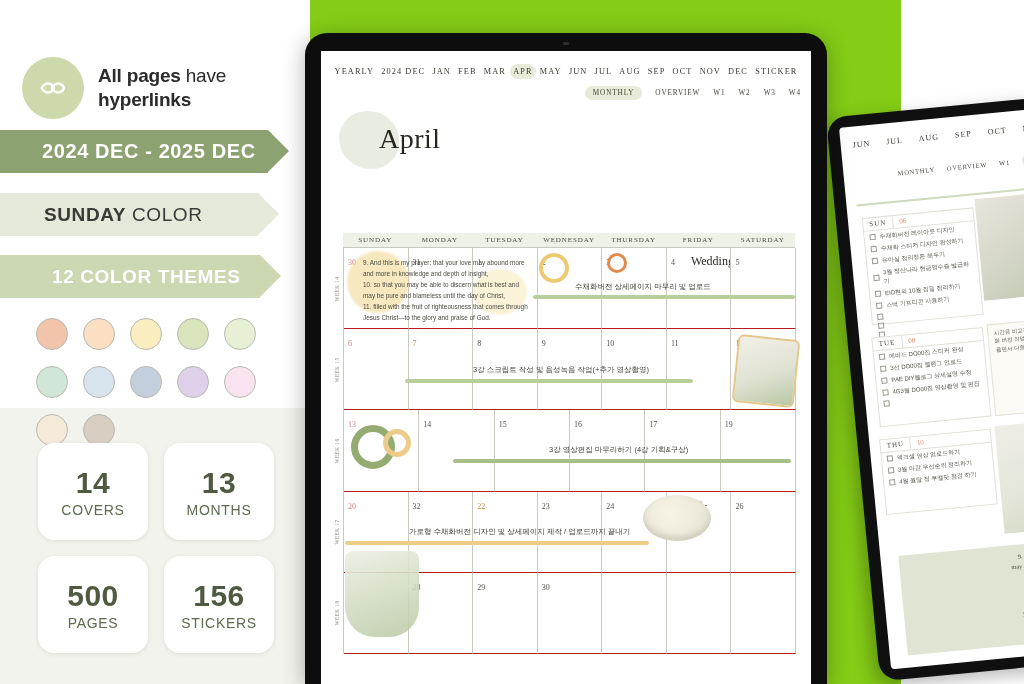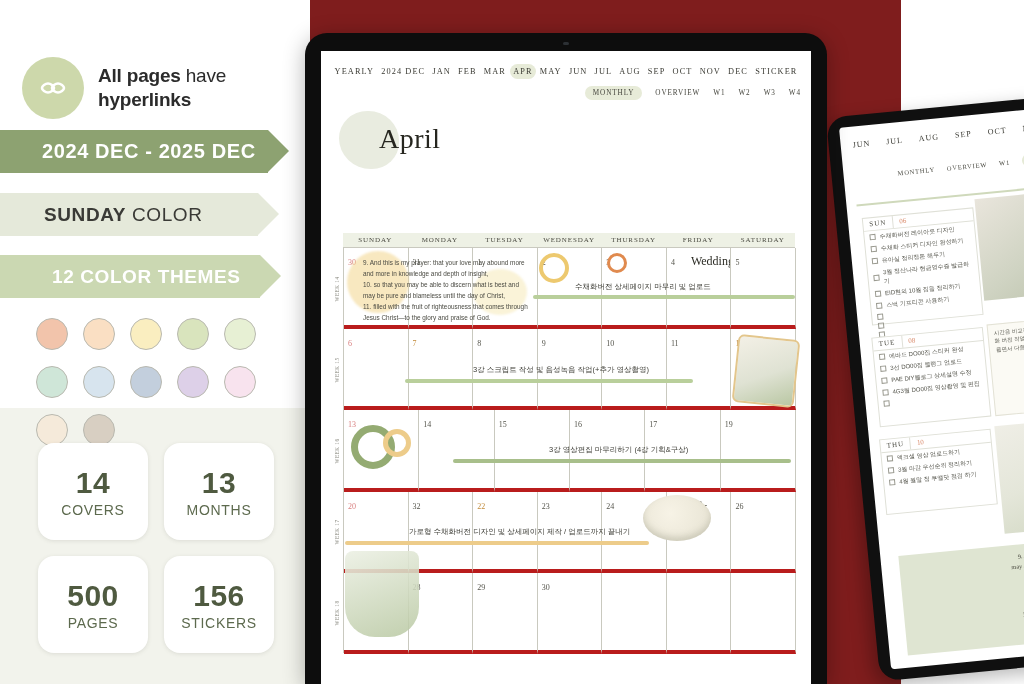--- a/index.html
+++ b/index.html
@@ -2,21 +2,21 @@
 <html><head>
 <meta charset="utf-8">
 <style>
   * { box-sizing: border-box; margin: 0; padding: 0; }
   html, body {
     width: 1024px; height: 684px;
     overflow: hidden;
     font-family: "Liberation Sans", sans-serif;
     background: #ffffff;
   }
-  #root { position: relative; width: 901px; height: 684px; background:#7f1d1d; }
+  #root { position: relative; width: 901px; height: 684px; background:#84cc16; }
 
   
   .promo { position:absolute; left:0; top:0; width:310px; height:684px; background:#ffffff; }
   .promo-lower-bg { position:absolute; left:0; top:408px; width:310px; height:276px; background:#f2f3ec; }
 
   .hl-row { position:absolute; left:22px; top:52px; width:268px; height:72px; display:flex; align-items:center; gap:14px; }
   .hl-badge { width:62px; height:62px; border-radius:50%; background:#cdd8ab; display:flex; align-items:center; justify-content:center; flex:0 0 auto; }
   .hl-text { font-size:19px; line-height:1.28; color:#2b2b2b; letter-spacing:-.2px; }
   .hl-text .b { font-weight:700; }
 
@@ -108,21 +108,21 @@
                  font-size:28px; color:#26261f; letter-spacing:.5px; }
 
   
   .cal { position:absolute; left:22px; top:182px; width:452px; height:420px; }
   .dowrow { display:flex; width:452px; height:14px; background:#eef1e5; }
   .dow { flex:1 1 0; text-align:center; font-family:"Liberation Serif", serif;
          font-size:7px; color:#4b4b42; letter-spacing:.9px; line-height:14px; }
   .grid { position:relative; width:452px; height:406px; border-top:1px solid #c9c9bf;
           border-left:1px solid #c9c9bf; }
   .wrow { display:flex; width:452px; height:81.2px; }
-  .cell { flex:1 1 0; border-right:1px solid #c9c9bf; border-bottom:4px solid #b91c1c;
+  .cell { flex:1 1 0; border-right:1px solid #c9c9bf; border-bottom:1px solid #b91c1c;
           position:relative; padding:3px 4px; overflow:hidden; }
   .dn { font-family:"Liberation Serif", serif; font-size:8px; color:#55554c; }
   .dn.sun { color:#d98080; }
   .dn.hl { color:#c28b3a; }
   .evt { font-family:"Liberation Serif", serif; font-size:12px; color:#2b2b24; margin-left:16px; }
 
   .weekcol { position:absolute; left:-13px; top:0; width:13px; height:406px; }
   .wk { position:absolute; left:0; width:13px; height:81px; display:flex; align-items:center; justify-content:center; }
   .wk span { transform:rotate(-90deg); font-family:"Liberation Serif", serif; font-size:5.2px;
              color:#8a8a80; letter-spacing:.5px; white-space:nowrap; }

